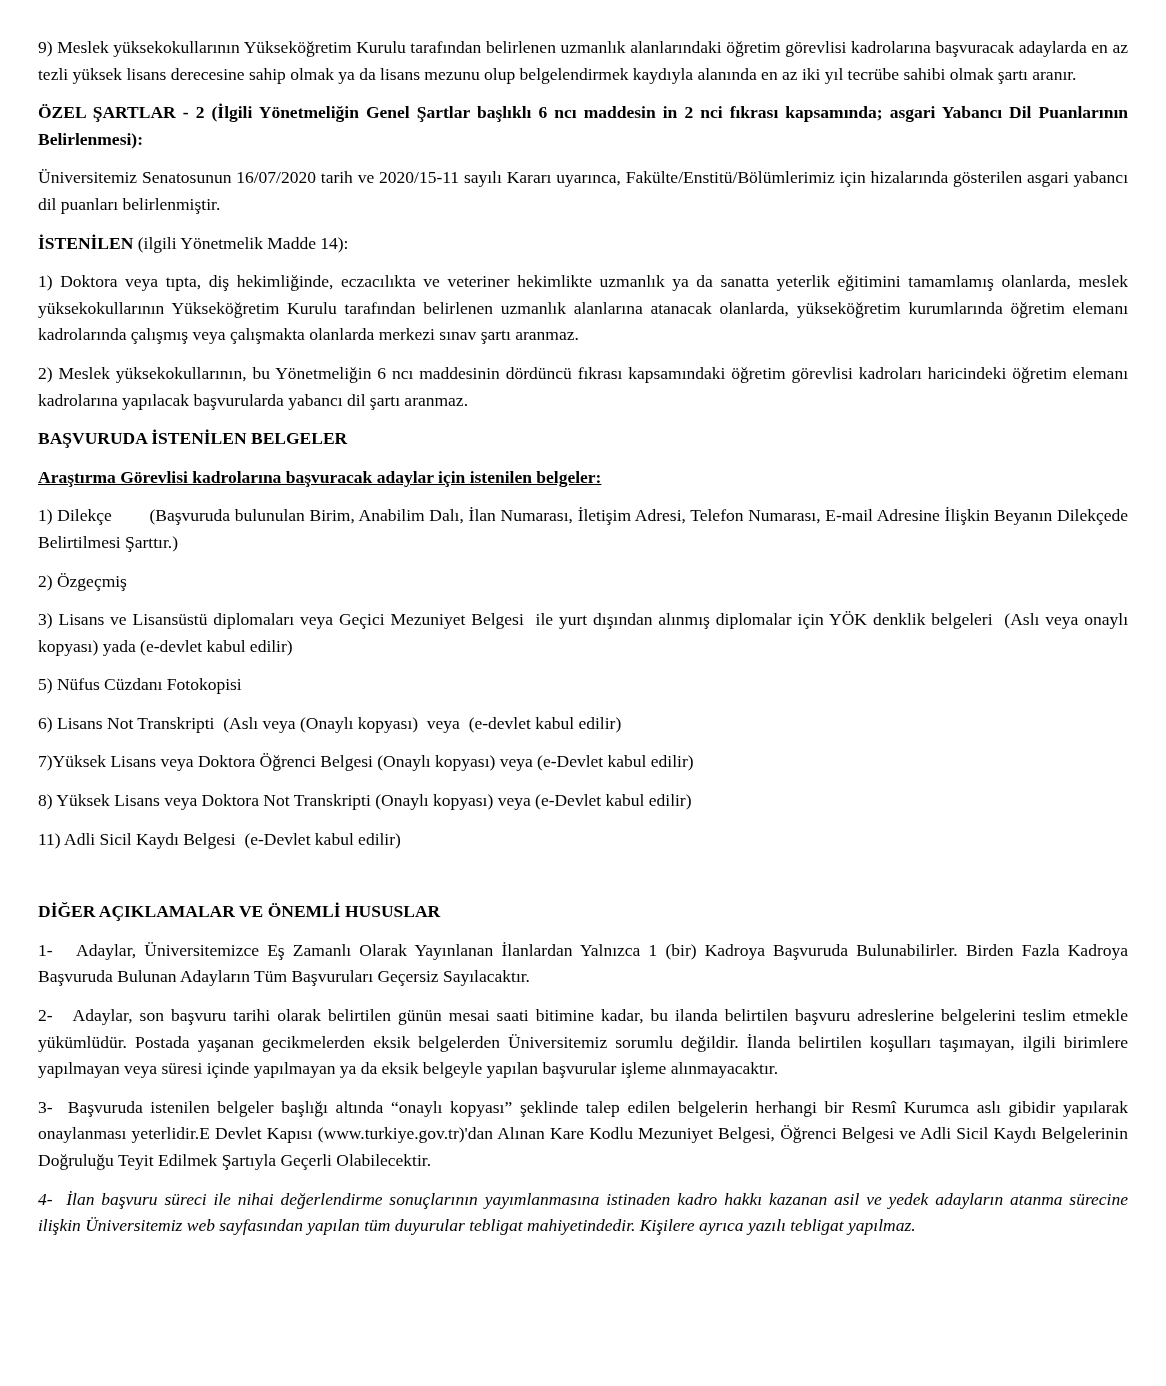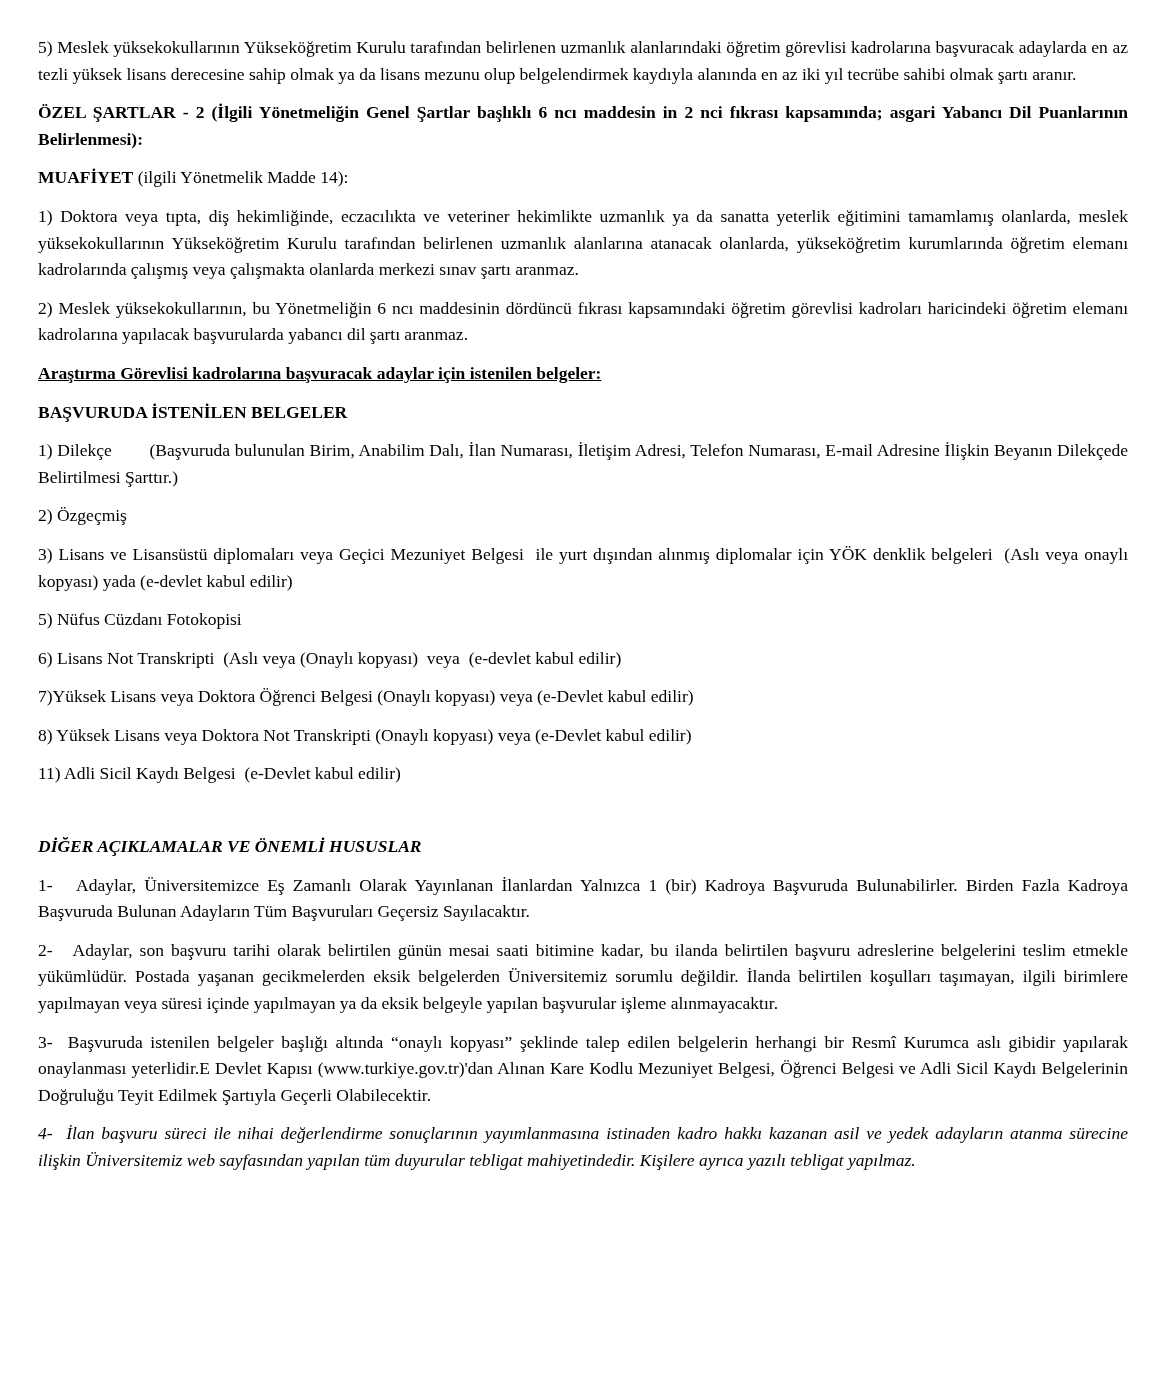--- a/index.html
+++ b/index.html
@@ -19,42 +19,43 @@
     font-family: "Liberation Serif", "DejaVu Serif", serif;
     font-size: 17.5px;
     line-height: 1.52;
   }
   .para {
     margin: 0 0 12px 0;
     text-align: justify;
   }
   .bold { font-weight: 700; }
   .underline { text-decoration: underline; }
-  .section-gap { margin-top: 46px; font-style: italic; }
+  .section-gap { margin-top: 46px; }
   .last { margin-bottom: 0; font-style: italic; }
 </style>
 </head>
 <body>
 
 <div class="page">
 
-  <p class="para">5) Meslek yüksekokullarının Yükseköğretim Kurulu tarafından belirlenen uzmanlık alanlarındaki öğretim görevlisi kadrolarına başvuracak adaylarda en az tezli yüksek lisans derecesine sahip olmak ya da lisans mezunu olup belgelendirmek kaydıyla alanında en az iki yıl tecrübe sahibi olmak şartı aranır.</p>
+  <p class="para">9) Meslek yüksekokullarının Yükseköğretim Kurulu tarafından belirlenen uzmanlık alanlarındaki öğretim görevlisi kadrolarına başvuracak adaylarda en az tezli yüksek lisans derecesine sahip olmak ya da lisans mezunu olup belgelendirmek kaydıyla alanında en az iki yıl tecrübe sahibi olmak şartı aranır.</p>
 
   <p class="para bold">ÖZEL ŞARTLAR - 2 (İlgili Yönetmeliğin Genel Şartlar başlıklı 6 ncı maddesin in 2 nci fıkrası kapsamında; asgari Yabancı Dil Puanlarının Belirlenmesi):</p>
 
+  <p class="para">Üniversitemiz Senatosunun 16/07/2020 tarih ve 2020/15-11 sayılı Kararı uyarınca, Fakülte/Enstitü/Bölümlerimiz için hizalarında gösterilen asgari yabancı dil puanları belirlenmiştir.</p>
 
-  <p class="para"><span class="bold">MUAFİYET</span><span> (ilgili Yönetmelik Madde 14):</span></p>
+  <p class="para"><span class="bold">İSTENİLEN</span><span> (ilgili Yönetmelik Madde 14):</span></p>
 
   <p class="para">1) Doktora veya tıpta, diş hekimliğinde, eczacılıkta ve veteriner hekimlikte uzmanlık ya da sanatta yeterlik eğitimini tamamlamış olanlarda, meslek yüksekokullarının Yükseköğretim Kurulu tarafından belirlenen uzmanlık alanlarına atanacak olanlarda, yükseköğretim kurumlarında öğretim elemanı kadrolarında çalışmış veya çalışmakta olanlarda merkezi sınav şartı aranmaz.</p>
 
   <p class="para">2) Meslek yüksekokullarının, bu Yönetmeliğin 6 ncı maddesinin dördüncü fıkrası kapsamındaki öğretim görevlisi kadroları haricindeki öğretim elemanı kadrolarına yapılacak başvurularda yabancı dil şartı aranmaz.</p>
 
+  <p class="para bold">BAŞVURUDA İSTENİLEN BELGELER</p>
+
   <p class="para bold underline">Araştırma Görevlisi kadrolarına başvuracak adaylar için istenilen belgeler:</p>
-
-  <p class="para bold">BAŞVURUDA İSTENİLEN BELGELER</p>
 
   <p class="para">1) Dilekçe&nbsp;&nbsp;&nbsp;&nbsp;&nbsp;&nbsp;&nbsp; (Başvuruda bulunulan Birim, Anabilim Dalı, İlan Numarası, İletişim Adresi, Telefon Numarası, E-mail Adresine İlişkin Beyanın Dilekçede Belirtilmesi Şarttır.)</p>
 
   <p class="para">2) Özgeçmiş</p>
 
   <p class="para">3) Lisans ve Lisansüstü diplomaları veya Geçici Mezuniyet Belgesi&nbsp; ile yurt dışından alınmış diplomalar için YÖK denklik belgeleri&nbsp; (Aslı veya onaylı kopyası) yada (e-devlet kabul edilir)</p>
 
 
   <p class="para">5) Nüfus Cüzdanı Fotokopisi</p>
 

